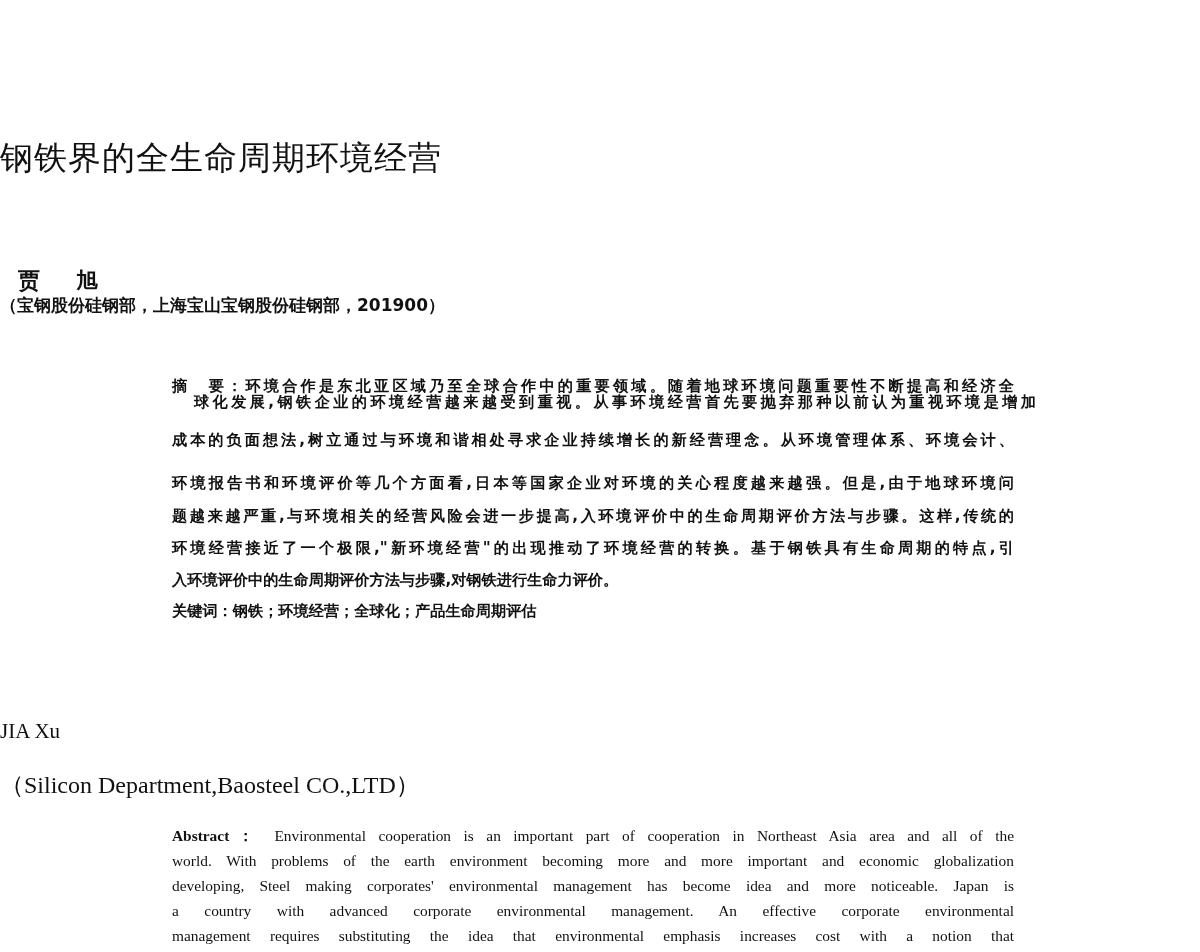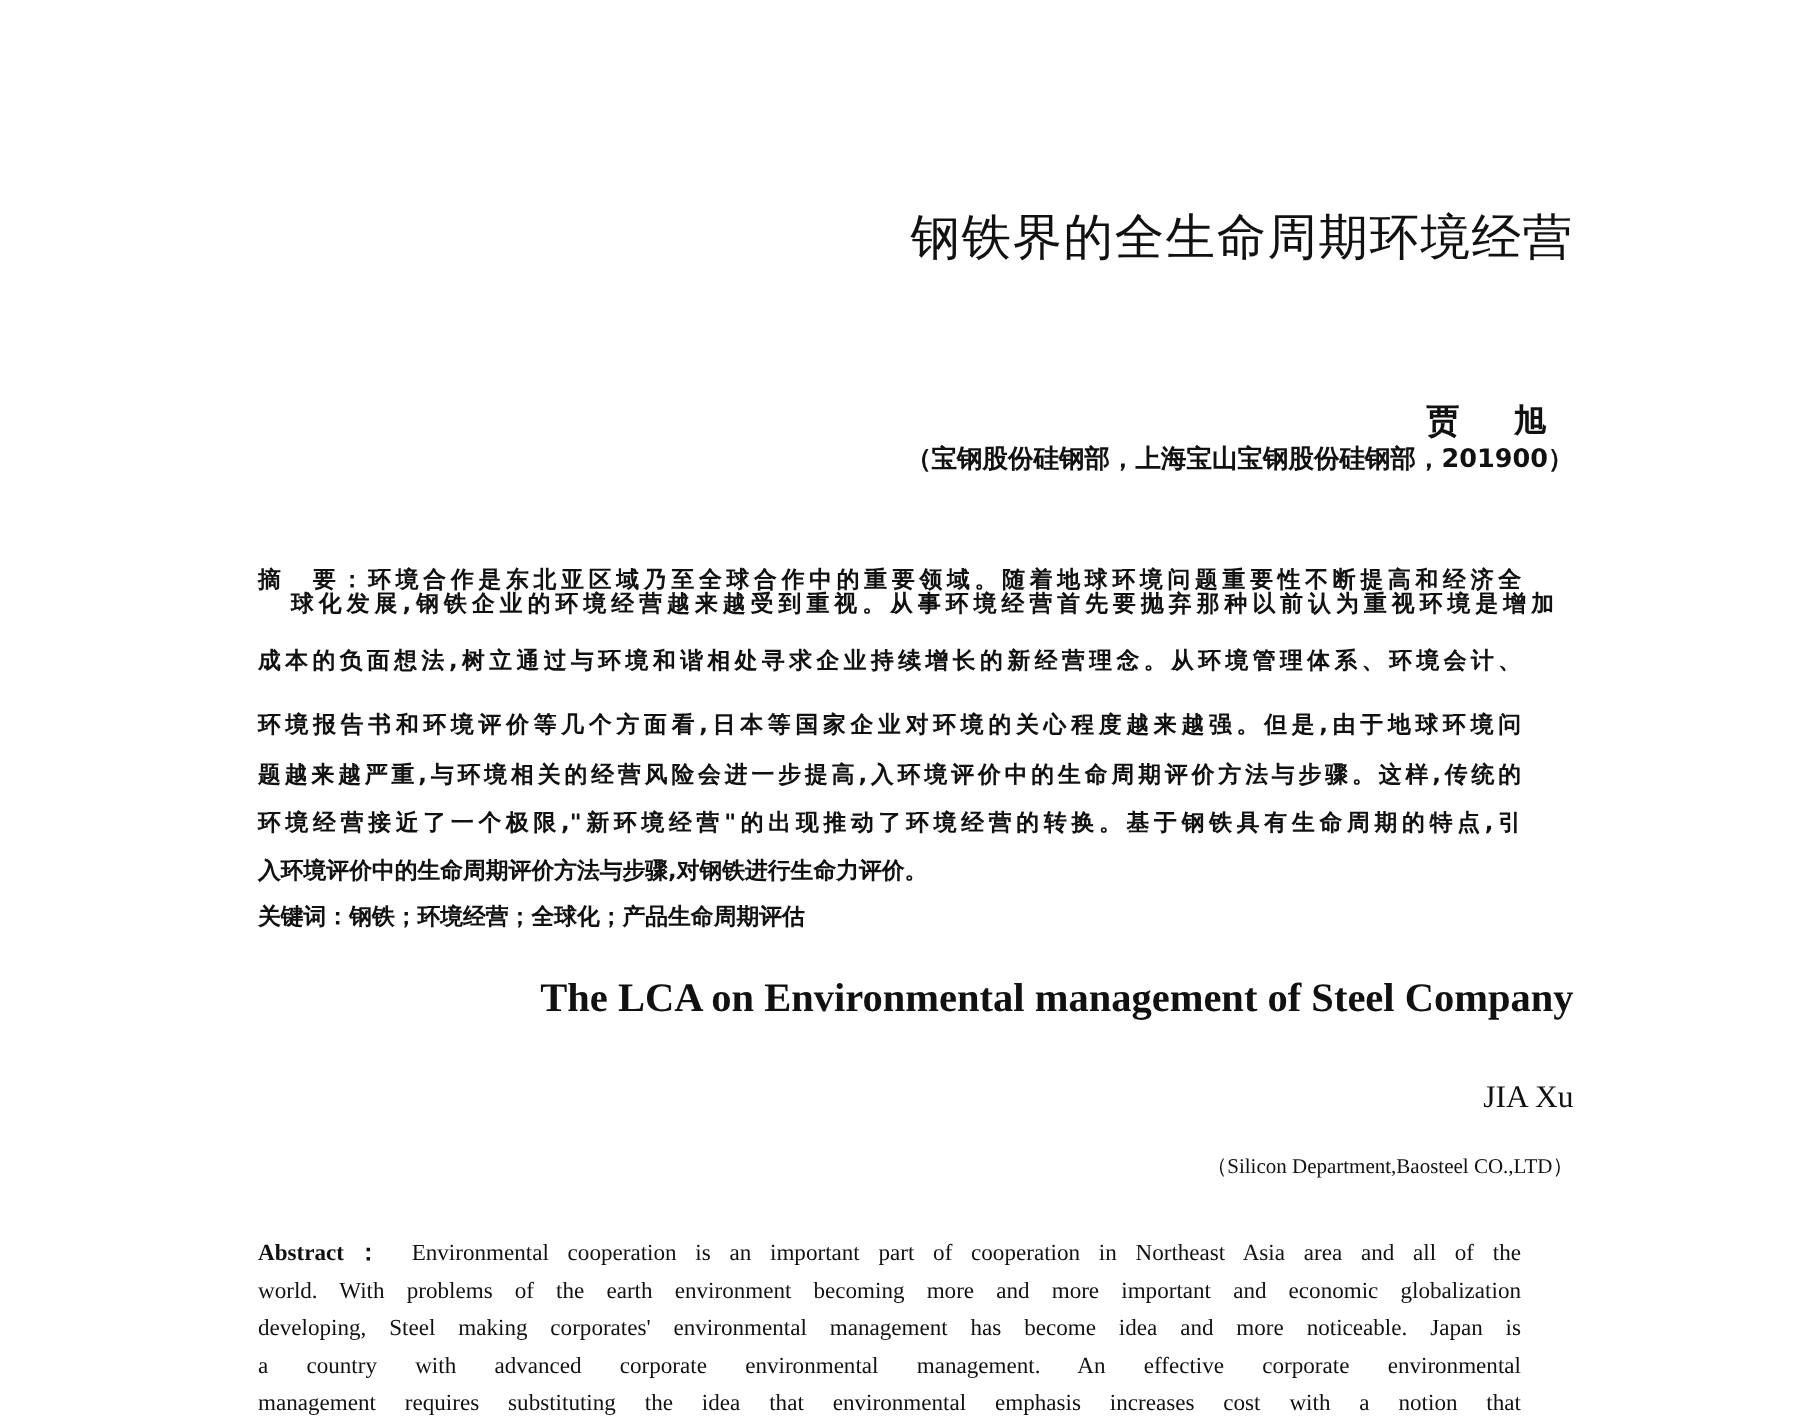--- a/index.html
+++ b/index.html
@@ -1,36 +1,36 @@
 <!DOCTYPE html>
 <html><head>
 <meta charset="utf-8">
 <style>
   html, body { margin: 0; padding: 0; background: #ffffff; }
   body { width: 1200px; height: 952px; overflow: hidden; position: relative; color: #111; }
   .page { position: absolute; left: 0; top: 0; width: 1200px; height: 952px; }
   .abs { position: absolute; }
-  .center { left: 0; width: 1012px; text-align: right; white-space: nowrap; padding-left: 37px; }
+  .center { left: 0; width: 1012px; text-align: left; white-space: nowrap; }
   .cn { font-family: "DejaVu Sans", sans-serif; }
   .en { font-family: "Liberation Serif", "DejaVu Serif", serif; }
 
   .title-cn { top: 136px; font-size: 33px; letter-spacing: 1px; font-weight: normal; }
   .author-cn { top: 226px; font-size: 22px; font-weight: bold; margin-top: 40px; }
   .author-cn .g { display: inline-block; margin: 0 18px; }
   .affil-cn { top: 294px; font-size: 17px; font-weight: bold; }
 
   .cn-block { left: 172px; width: 842px; }
   .cn-line { position: absolute; left: 0; width: 842px; height: 22px; font-size: 15.2px; font-weight: bold;
              white-space: nowrap; text-align: justify; text-align-last: justify; line-height: 22px; }
   .cn-line.last { text-align-last: left; }
   .cn-label { font-weight: bold; }
 
   .title-en { top: 650px; font-size: 27px; font-weight: bold; }
   .author-en { top: 719px; font-size: 21px; }
-  .affil-en { top: 769px; font-size: 14px; }
+  .affil-en { top: 769px; font-size: 24px; }
 
   .en-block { left: 172px; width: 842px; }
   .en-line { position: absolute; left: 0; width: 842px; height: 22px; font-size: 15.4px; line-height: 22px;
              white-space: nowrap; text-align: justify; text-align-last: justify; }
   .en-label { font-weight: bold; }
 </style>
 </head>
 <body>
 
 <div class="page">
@@ -47,21 +47,20 @@
     <div class="cn-line" style="top:0px;"><span class="cn-label">摘　要：</span><span>环境合作是东北亚区域乃至全球合作中的重要领域。随着地球环境问题重要性不断提高和经济全</span></div>
     <div class="cn-line" style="top:16px;margin-left:22px;">球化发展,钢铁企业的环境经营越来越受到重视。从事环境经营首先要抛弃那种以前认为重视环境是增加</div>
     <div class="cn-line" style="top:54px;">成本的负面想法,树立通过与环境和谐相处寻求企业持续增长的新经营理念。从环境管理体系、环境会计、</div>
     <div class="cn-line" style="top:97px;">环境报告书和环境评价等几个方面看,日本等国家企业对环境的关心程度越来越强。但是,由于地球环境问</div>
     <div class="cn-line" style="top:130px;">题越来越严重,与环境相关的经营风险会进一步提高,入环境评价中的生命周期评价方法与步骤。这样,传统的</div>
     <div class="cn-line" style="top:162px;">环境经营接近了一个极限,"新环境经营"的出现推动了环境经营的转换。基于钢铁具有生命周期的特点,引</div>
     <div class="cn-line last" style="top:194px;">入环境评价中的生命周期评价方法与步骤,对钢铁进行生命力评价。</div>
     <div class="cn-line last" style="top:225px;"><span class="cn-label">关键词：</span><span>钢铁；环境经营；全球化；产品生命周期评估</span></div>
   </div>
 
-  <div class="abs center en title-en">The LCA on Environmental management of Steel Company</div>
   <div class="abs center en author-en">JIA Xu</div>
   <div class="abs center en affil-en">（Silicon Department,Baosteel CO.,LTD）</div>
 
   <div class="abs en-block en" style="top:825px;">
     <div class="en-line" style="top:0px;"><span class="en-label">Abstract：</span> <span>Environmental cooperation is an important part of cooperation in Northeast Asia area and all of the</span></div>
     <div class="en-line" style="top:25px;">world. With problems of the earth environment becoming more and more important and economic globalization</div>
     <div class="en-line" style="top:50px;">developing, Steel making corporates' environmental management has become idea and more noticeable. Japan is</div>
     <div class="en-line" style="top:75px;">a country with advanced corporate environmental management. An effective corporate environmental</div>
     <div class="en-line" style="top:100px;">management requires substituting the idea that environmental emphasis increases cost with a notion that</div>
   </div>

